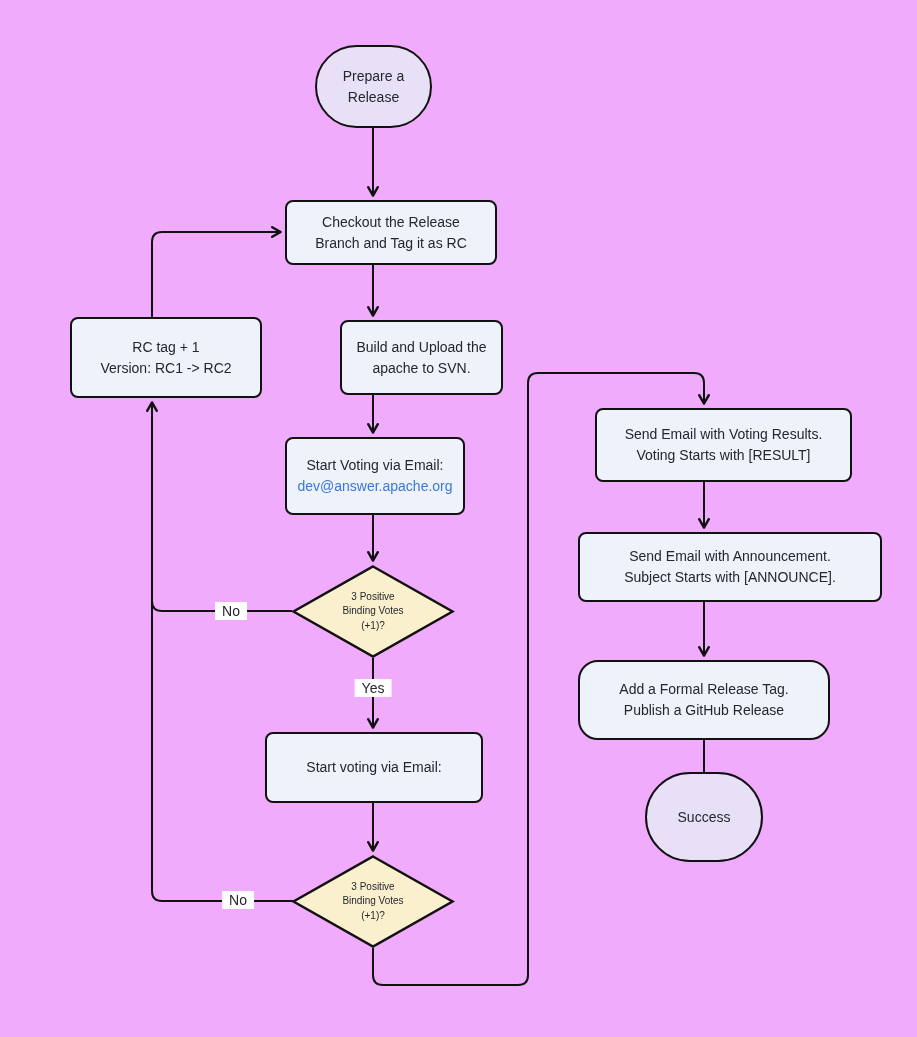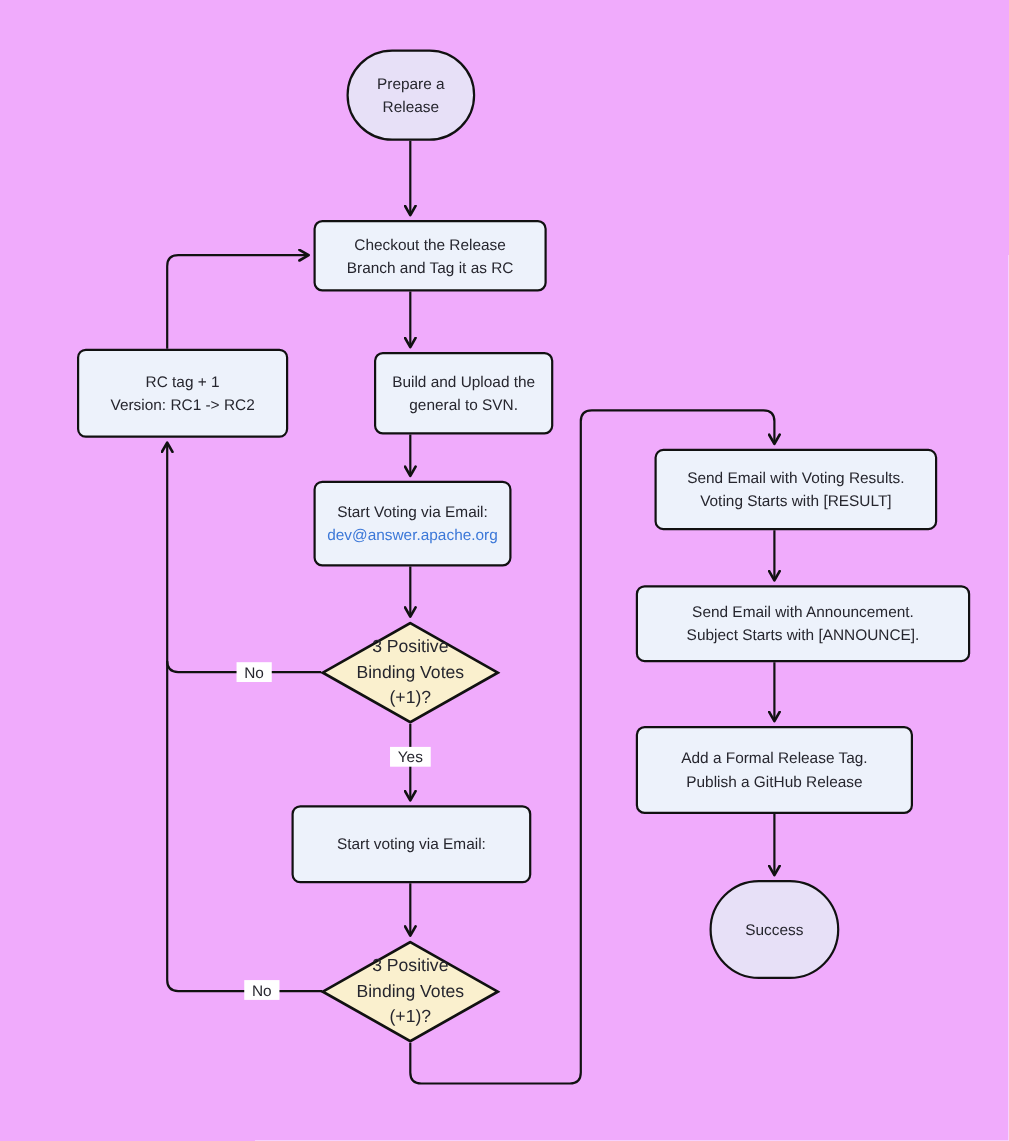--- a/index.html
+++ b/index.html
@@ -23,21 +23,21 @@
   }
   .terminal{
     background:var(--terminal-fill,#e7e0f7);
     border:2px solid var(--border,#111111);
   }
   .node .line{white-space:nowrap;}
   .email{color:var(--link,#3c78d8);cursor:pointer;}
   .diamond{background:transparent;border:none;}
   .diamond svg{position:absolute;left:0;top:0;width:100%;height:100%;}
   .diamond polygon{fill:var(--diamond-fill,#faf0ce);stroke:var(--border,#111111);stroke-width:2.5;stroke-linejoin:miter;}
-  .diamond .diamond-text{position:relative;z-index:1;font-size:16px;line-height:1.45;}
+  .diamond .diamond-text{position:relative;z-index:1;font-size:10px;line-height:1.45;}
   .edge-label{
     position:absolute;z-index:2;transform:translate(-50%,-50%);
     background:#ffffff;padding:1px 7px;font-size:14px;color:var(--text,#26262e);
   }
 </style>
 </head>
 <body>
 
 <div class="canvas">
 
@@ -67,21 +67,21 @@
     <div class="line">Release</div>
   </div>
 
   <div class="node box" style="left:285px;top:200px;width:212px;height:65px;">
     <div class="line">Checkout the Release</div>
     <div class="line">Branch and Tag it as RC</div>
   </div>
 
   <div class="node box" style="left:292px;top:320px;width:163px;height:75px;margin-left:48px;">
     <div class="line">Build and Upload the</div>
-    <div class="line">general to SVN.</div>
+    <div class="line">apache to SVN.</div>
   </div>
 
   <div class="node box" style="left:285px;top:437px;width:180px;height:78px;">
     <div class="line">Start Voting via Email:</div>
     <div class="line email">dev@answer.apache.org</div>
   </div>
 
   <div class="node diamond" style="left:291px;top:565px;width:164px;height:93px;">
     <svg viewBox="0 0 164 93" preserveAspectRatio="none">
       <polygon points="82,1.5 161.5,46.5 82,91.5 2.5,46.5"></polygon>
@@ -116,26 +116,26 @@
   <div class="node box" style="left:595px;top:408px;width:257px;height:74px;">
     <div class="line">Send Email with Voting Results.</div>
     <div class="line">Voting Starts with [RESULT]</div>
   </div>
 
   <div class="node box" style="left:578px;top:532px;width:304px;height:70px;">
     <div class="line">Send Email with Announcement.</div>
     <div class="line">Subject Starts with [ANNOUNCE].</div>
   </div>
 
-  <div class="node box" style="left:578px;top:660px;width:252px;height:80px;">
+  <div class="node box" style="left:578px;top:660px;width:252px;height:80px;border-radius:20px;">
     <div class="line">Add a Formal Release Tag.</div>
     <div class="line">Publish a GitHub Release</div>
   </div>
 
-  <div class="node terminal" style="left:645px;top:800px;width:118px;height:90px;border-radius:45px;">
+  <div class="node terminal" style="left:645px;top:772px;width:118px;height:90px;border-radius:45px;">
     <div class="line">Success</div>
   </div>
 
   <div class="edge-label" style="left:373px;top:688px;">Yes</div>
   <div class="edge-label" style="left:231px;top:611px;">No</div>
   <div class="edge-label" style="left:238px;top:900px;">No</div>
 
 </div>
 
 </body></html>

